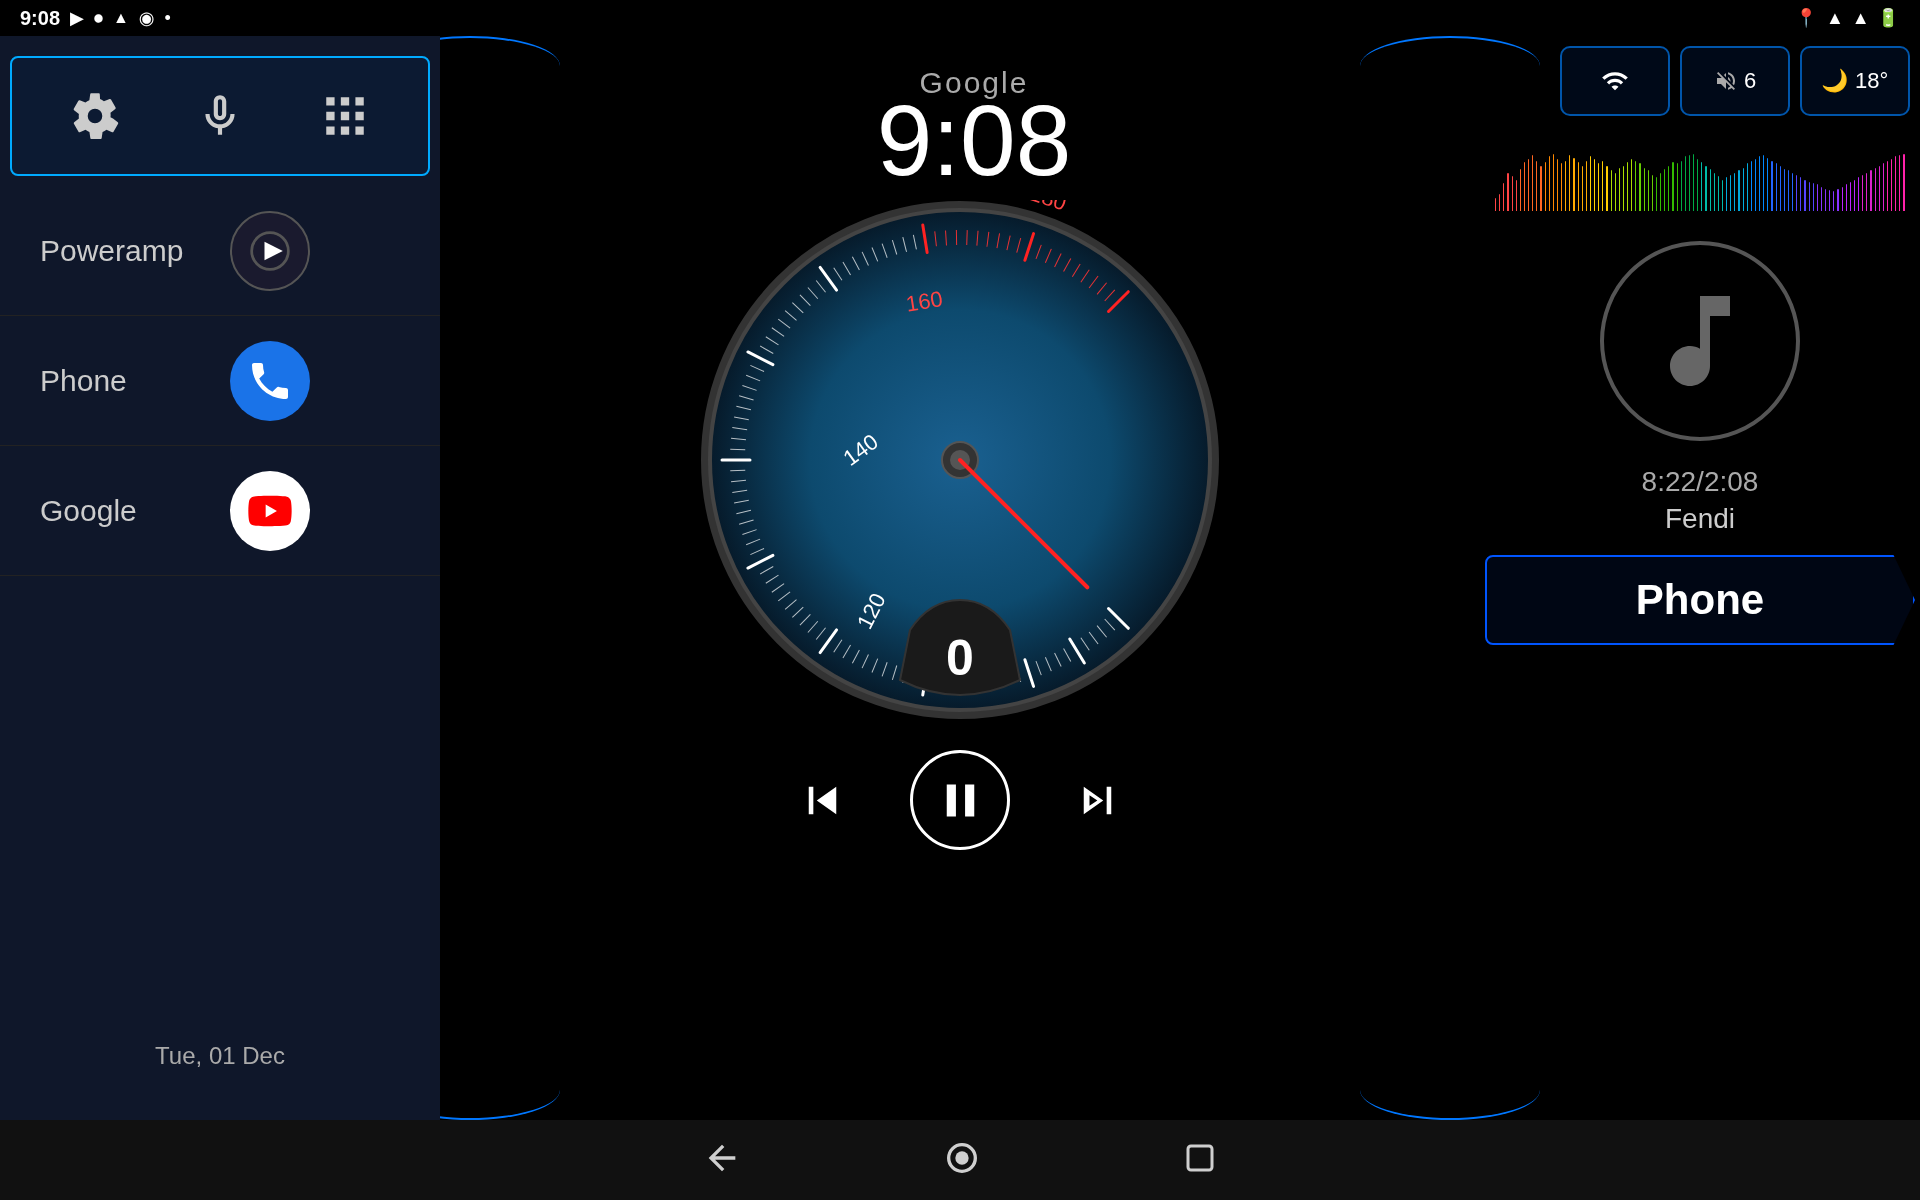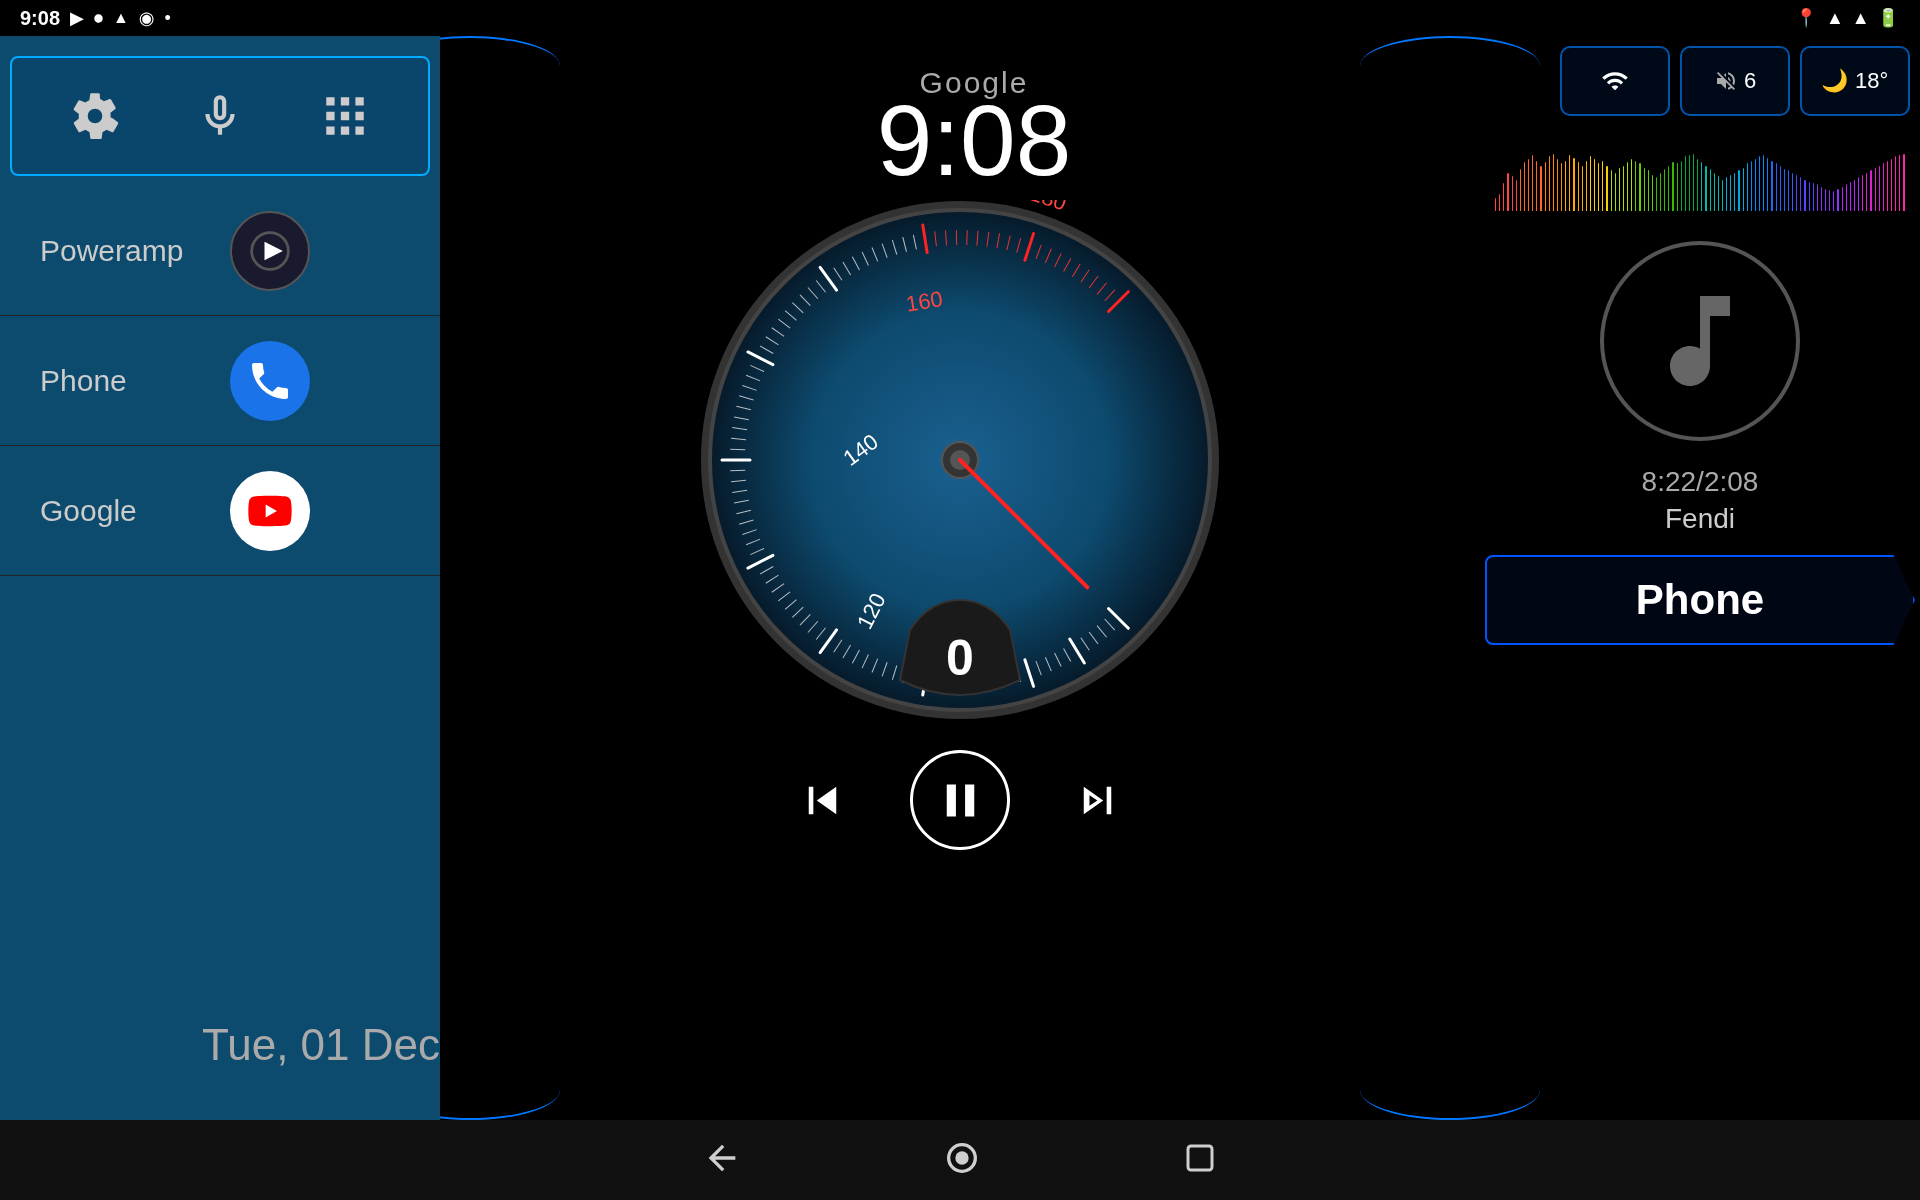--- a/index.html
+++ b/index.html
@@ -27,21 +27,21 @@
     }
     .status-left { display: flex; align-items: center; gap: 10px; font-size: 18px; }
     .status-right { display: flex; align-items: center; gap: 8px; font-size: 18px; }
 
     
     #left-panel {
       position: absolute;
       top: 36px; left: 0;
       width: 440px;
       height: 1164px;
-      background: #0c4a6e;
+      background: #0f172a;
       display: flex;
       flex-direction: column;
       align-items: flex-start;
       padding: 0;
     }
 
     
     #top-controls {
       position: relative;
       width: 420px;
@@ -97,22 +97,22 @@
     .icon-phone { background: #1a73e8; }
     .icon-gmail { background: #fff; }
     .icon-youtube { background: #fff; }
 
     
     #date-display {
       position: absolute;
       bottom: 130px;
       left: 0;
       width: 440px;
-      text-align: right;
-      font-size: 44px;
+      text-align: center;
+      font-size: 24px;
       color: #aaa;
     }
 
     
     #center-panel {
       position: absolute;
       top: 36px;
       left: 440px;
       width: 1040px;
       height: 1164px;

